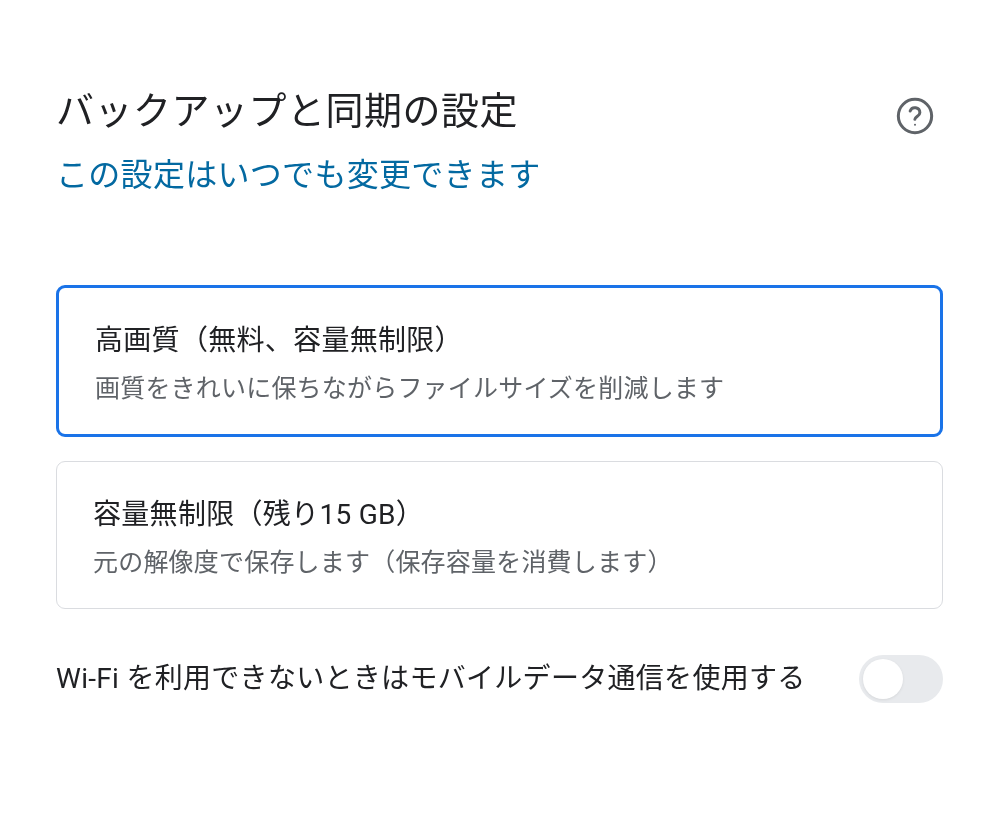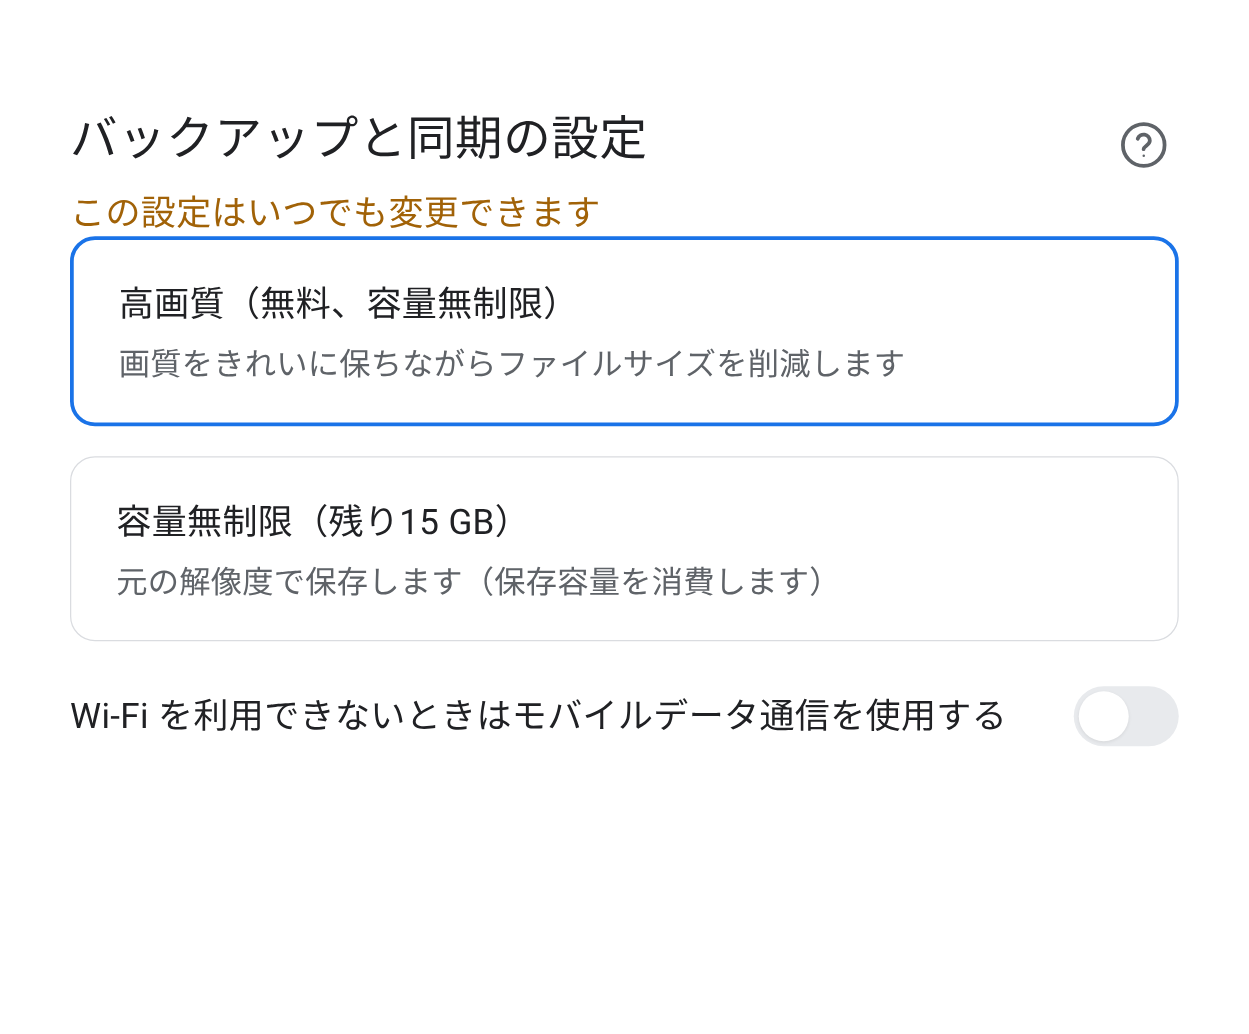--- a/index.html
+++ b/index.html
@@ -12,53 +12,54 @@
       background: #ffffff;
       width: 999px;
       height: 827px;
       padding: 80px 56px 0 56px;
       color: #202124;
     }
     .header {
       display: flex;
       justify-content: space-between;
       align-items: flex-start;
+      margin-bottom: 90px;
     }
     .header-text {
       flex: 1;
     }
     .title {
       font-size: 38px;
       font-weight: 400;
       color: #202124;
       letter-spacing: 0.5px;
       margin-bottom: 14px;
     }
     .subtitle {
-      font-size: 28px;
+      font-size: 32px;
       font-weight: 400;
-      color: #a16207;
+      color: #0369a1;
       letter-spacing: 0.3px;
     }
     .help-icon {
       margin-top: 14px;
       margin-right: 6px;
       width: 44px;
       height: 44px;
       display: flex;
       align-items: center;
       justify-content: center;
       cursor: pointer;
     }
     .help-icon svg {
       width: 40px;
       height: 40px;
     }
     .option-card {
-      border-radius: 20px;
+      border-radius: 9px;
       padding: 30px 36px;
       margin-bottom: 24px;
       cursor: pointer;
     }
     .option-card.selected {
       border: 3px solid #1a73e8;
     }
     .option-card.unselected {
       border: 1px solid #dadce0;
     }
@@ -72,21 +73,21 @@
     .option-description {
       font-size: 25px;
       font-weight: 400;
       color: #5f6368;
       letter-spacing: 0.2px;
     }
     .toggle-row {
       display: flex;
       justify-content: center;
       align-items: center;
-      margin-top: 36px;
+      margin-top: 46px;
       gap: 40px;
     }
     .toggle-label {
       font-size: 28px;
       font-weight: 400;
       color: #202124;
       line-height: 1.5;
       letter-spacing: 0.3px;
       flex: 1;
     }

